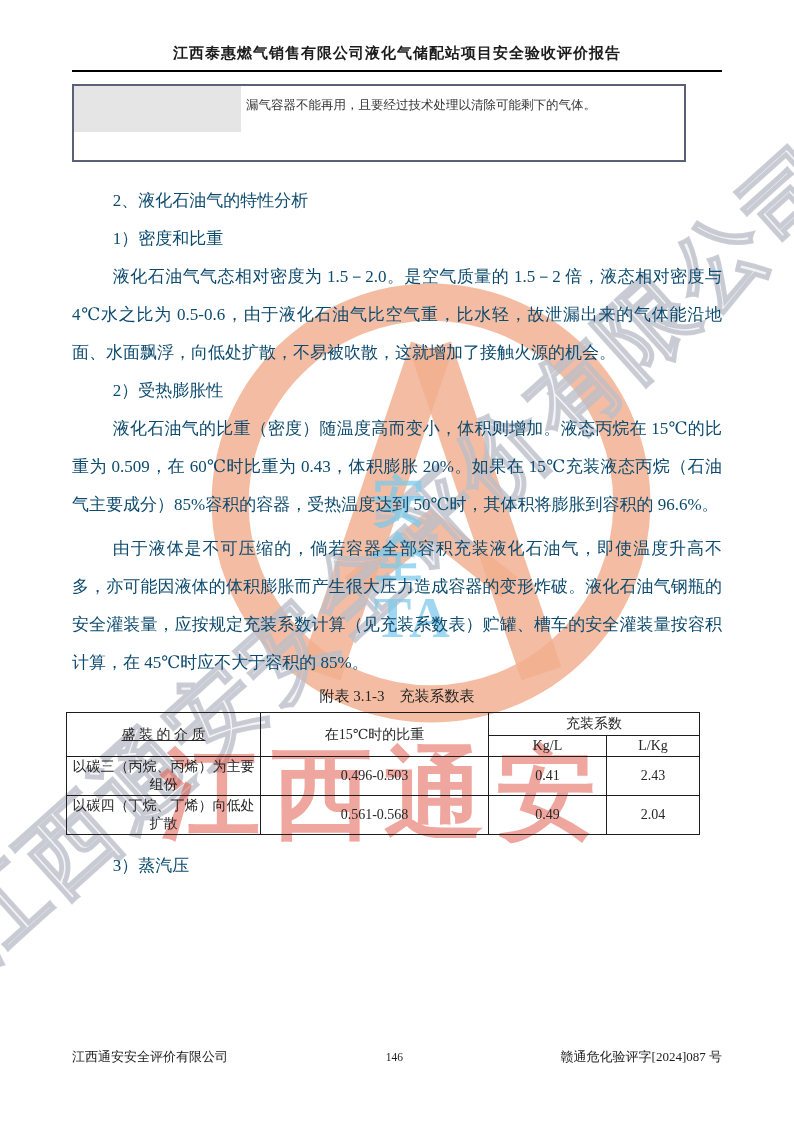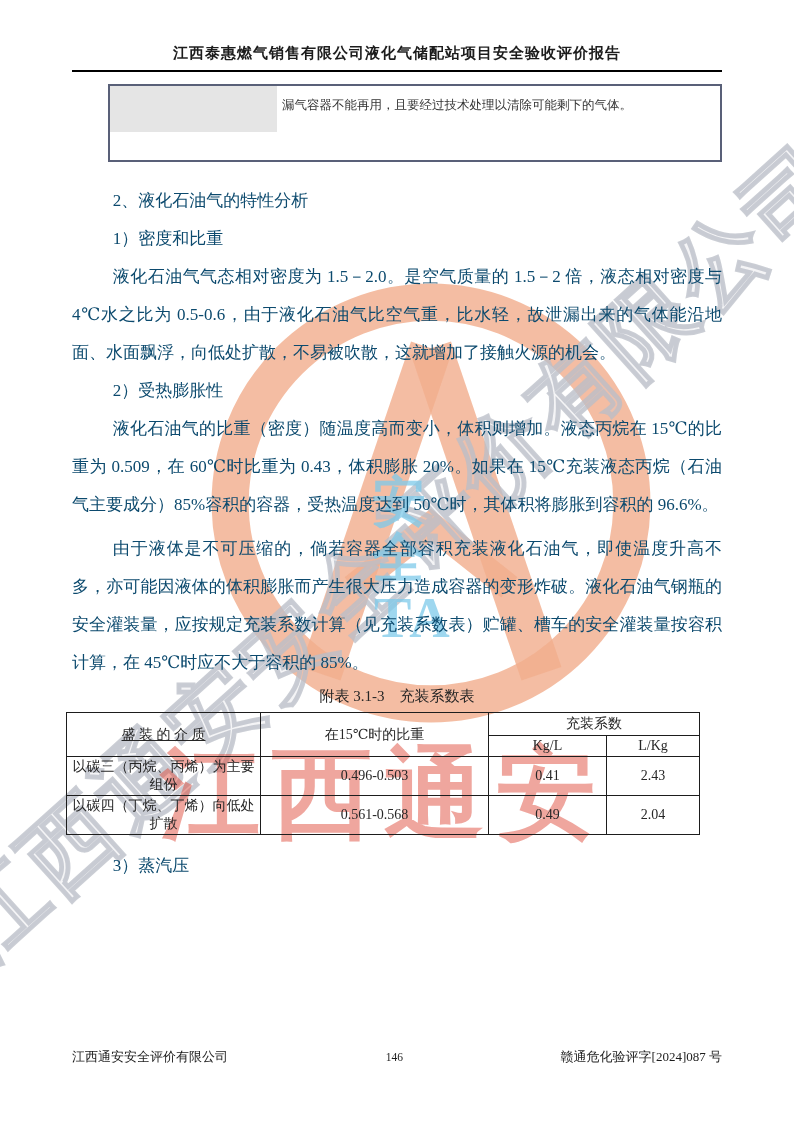--- a/index.html
+++ b/index.html
@@ -84,21 +84,20 @@
   }
   .doc-header-rule {
     margin-top: 7px;
     border: none;
     border-top: 2.5px solid #000000;
   }
 
   .callout-box {
     position: relative;
     margin-top: 12px;
-    margin-left: 36px;
     width: 614px;
     height: 78px;
     border: 2px solid #596078;
     background: #ffffff;
     text-decoration: underline;
   }
   .callout-gray {
     position: absolute;
     left: 0; top: 0;
     width: 167px; height: 46px;

